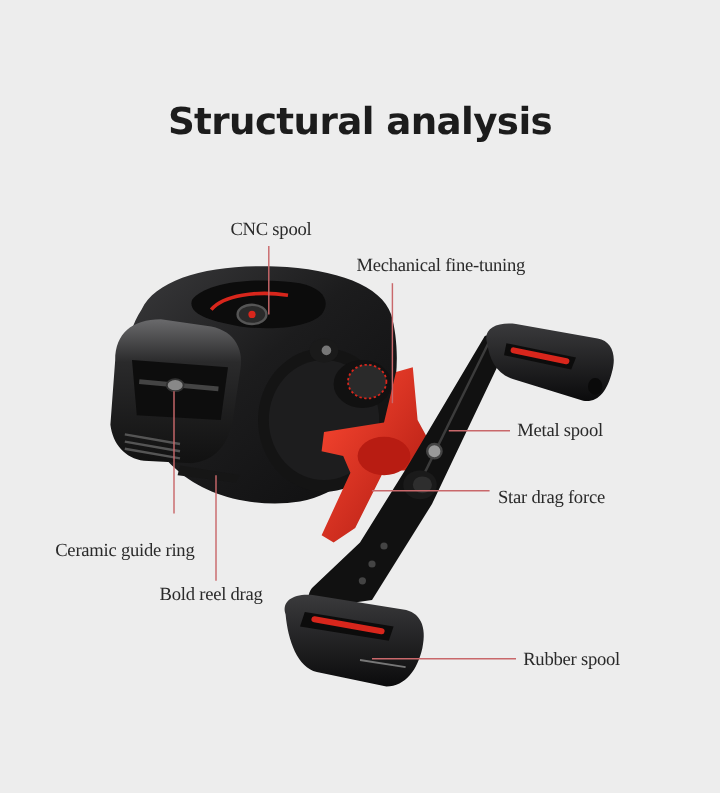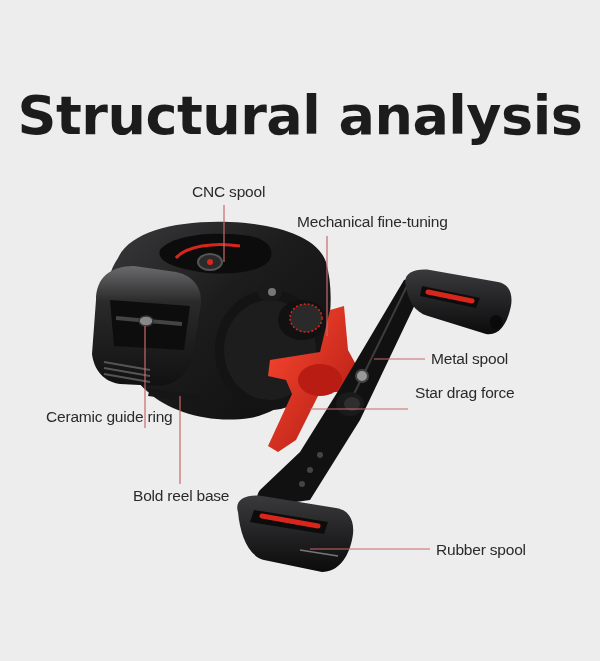--- a/index.html
+++ b/index.html
@@ -6,26 +6,26 @@
   body {
     width: 600px; height: 661px; overflow: hidden;
     background: #ededed;
     font-family: "DejaVu Sans", sans-serif;
     position: relative;
   }
   .title {
     position: absolute; left: 0; top: 84px; width: 600px;
     text-align: center;
     font-family: "DejaVu Sans", sans-serif;
-    font-weight: bold; font-size: 54px; letter-spacing: -0.5px;
+    font-weight: bold; font-size: 31px; letter-spacing: -0.5px;
     color: #1c1c1c;
   }
   .label {
     position: absolute;
-    font-family: Liberation Sans, sans-serif;
+    font-family: Liberation Serif, serif;
     font-size: 15.5px; color: #2a2a2a; white-space: nowrap;
     letter-spacing: -0.2px;
   }
   svg.art { position: absolute; left: 0; top: 0; }
 </style>
 </head>
 <body>
 
 <div class="title">Structural analysis</div>
 
@@ -118,16 +118,16 @@
     <line x1="310" y1="409" x2="408" y2="409"></line>
     <line x1="145" y1="326" x2="145" y2="428"></line>
     <line x1="180" y1="396" x2="180" y2="484"></line>
     <line x1="310" y1="549" x2="430" y2="549"></line>
   </g>
 </svg>
 
 <div class="label" style="left:192px; top:183px;">CNC spool</div>
 <div class="label" style="left:297px; top:213px;">Mechanical fine-tuning</div>
 <div class="label" style="left:431px; top:350px;">Metal spool</div>
-<div class="label" style="left:415px; top:384px;">Star drag force</div>
-<div class="label" style="left:46px; top:408px;">Ceramic guide ring</div>
-<div class="label" style="left:133px; top:487px;">Bold reel base</div>
+<div class="label" style="left:415px; top:406px;">Star drag force</div>
+<div class="label" style="left:46px; top:450px;">Ceramic guide ring</div>
+<div class="label" style="left:133px; top:487px;">Bold reel drag</div>
 <div class="label" style="left:436px; top:541px;">Rubber spool</div>
 
 </body></html>

